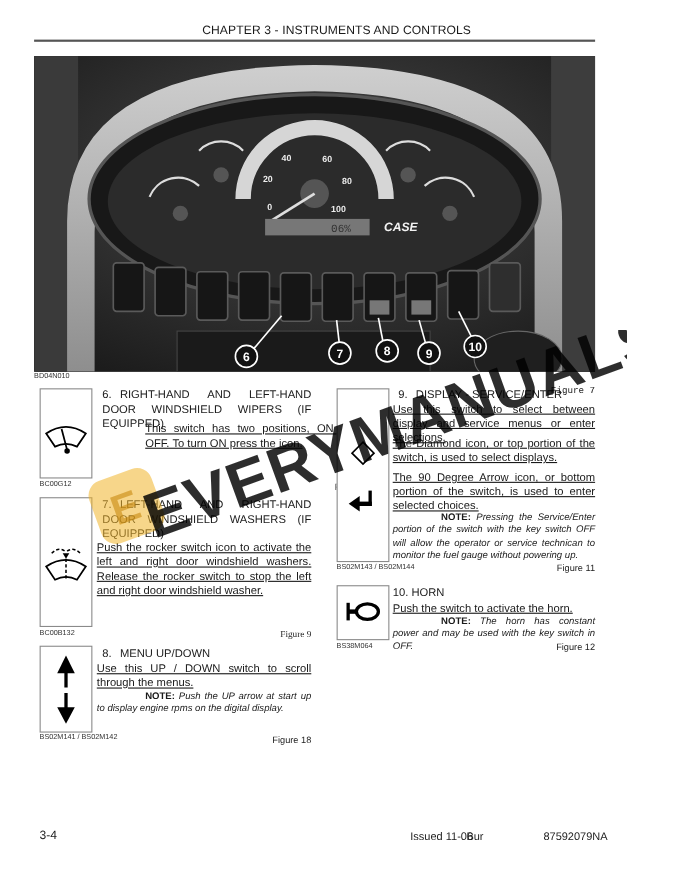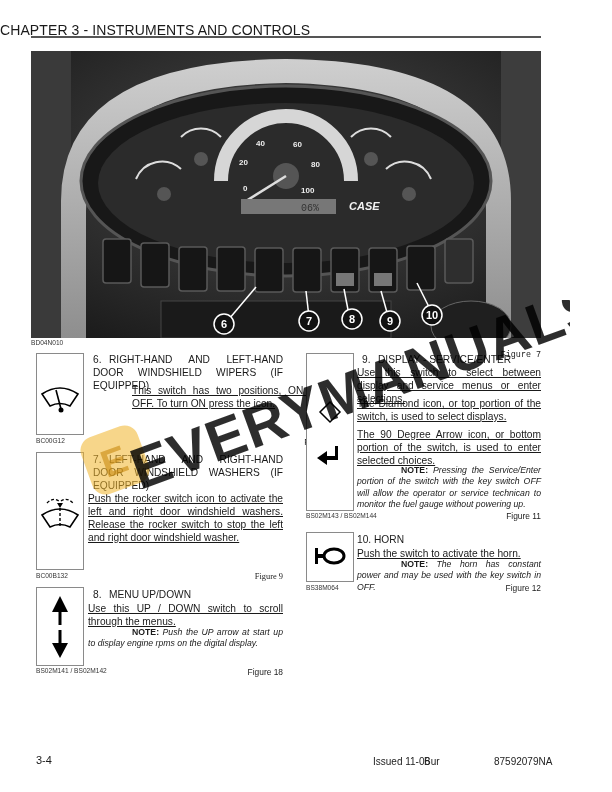--- a/index.html
+++ b/index.html
@@ -1,19 +1,19 @@
 <!DOCTYPE html>
 <html><head>
 <meta charset="utf-8">
 <style>
   html, body { margin:0; padding:0; background:#ffffff; }
   body { width:612px; height:792px; position:relative; overflow:hidden;
          font-family:"Liberation Sans", sans-serif; color:#1a1a1a; }
   .abs { position:absolute; }
-  .header-title { left:0; top:22px; width:612px; text-align:left; font-size:14px; letter-spacing:0.1px; }
+  .header-title { left:0; top:22px; width:612px; text-align:center; font-size:11px; letter-spacing:0.1px; }
   .header-rule { left:31px; top:36px; width:510px; height:2px; background:#555; }
 
   .photo { left:31px; top:51px; width:510px; height:287px; background:#2a2a2a; overflow:hidden; }
   .fig-id { font-size:6.6px; color:#333; }
   .fig-label { font-size:8.4px; color:#222; text-align:right; }
 
   .iconbox { border:1px solid #8a8a8a; background:#fff; box-sizing:border-box; }
   .heading { font-size:10.2px; line-height:13px; text-align:justify; }
   .heading .num { display:inline-block; width:16px; }
   .body-txt { font-size:10.2px; line-height:13px; text-align:justify;text-decoration:underline; }

